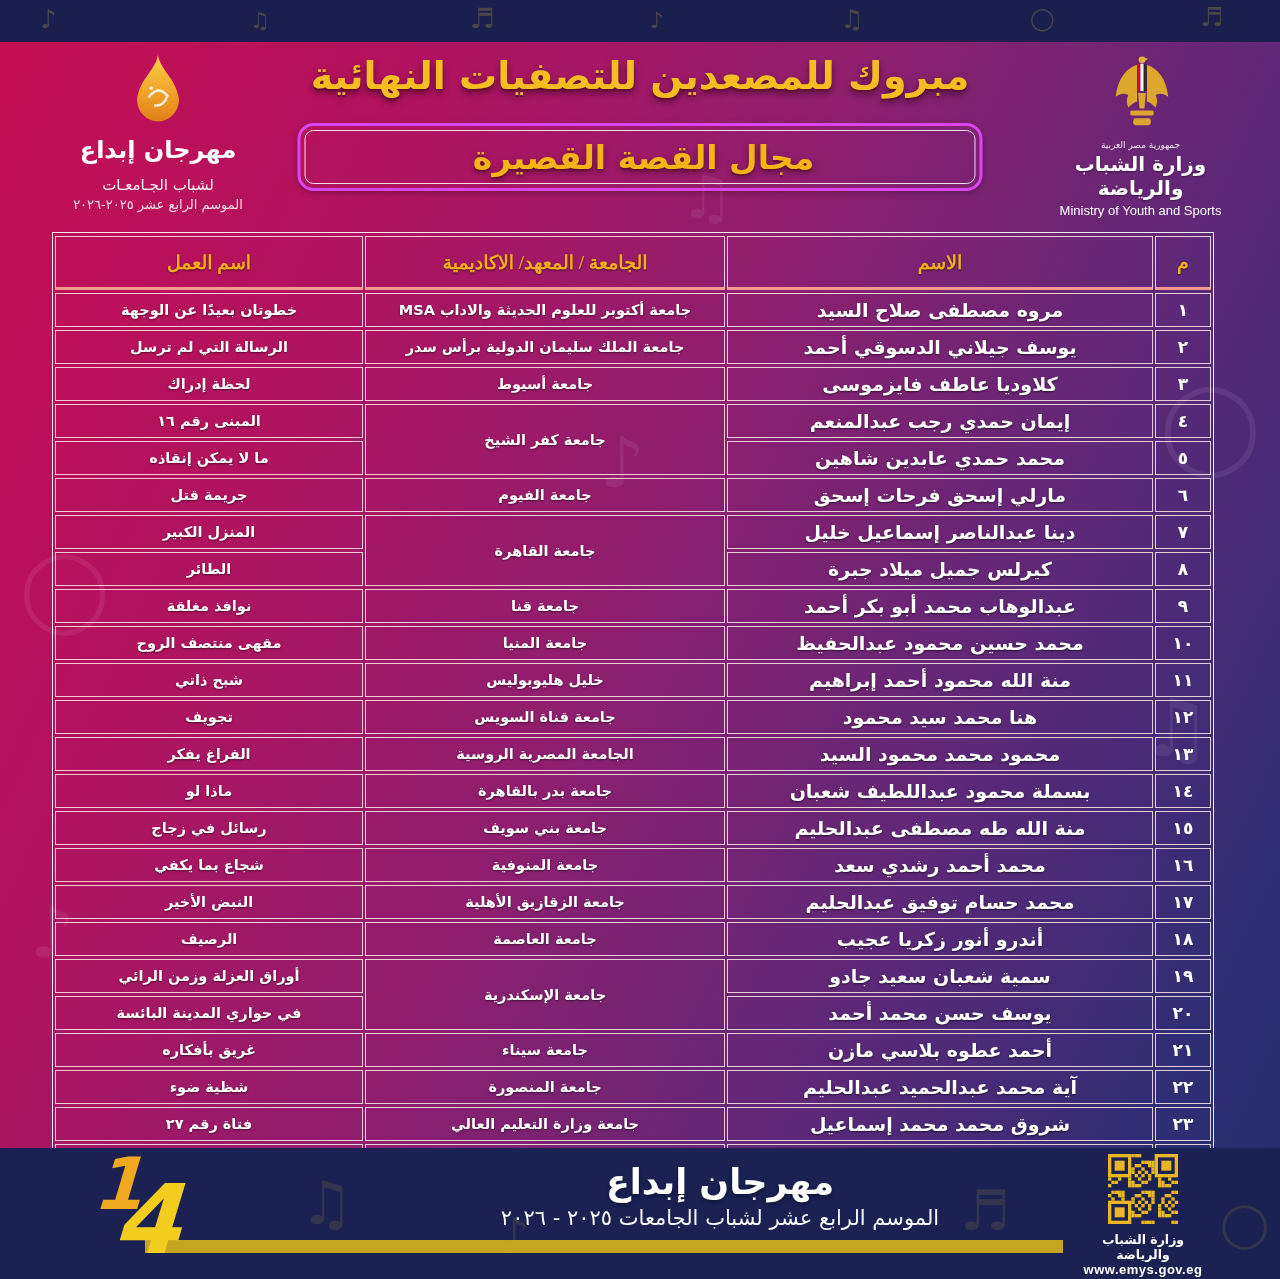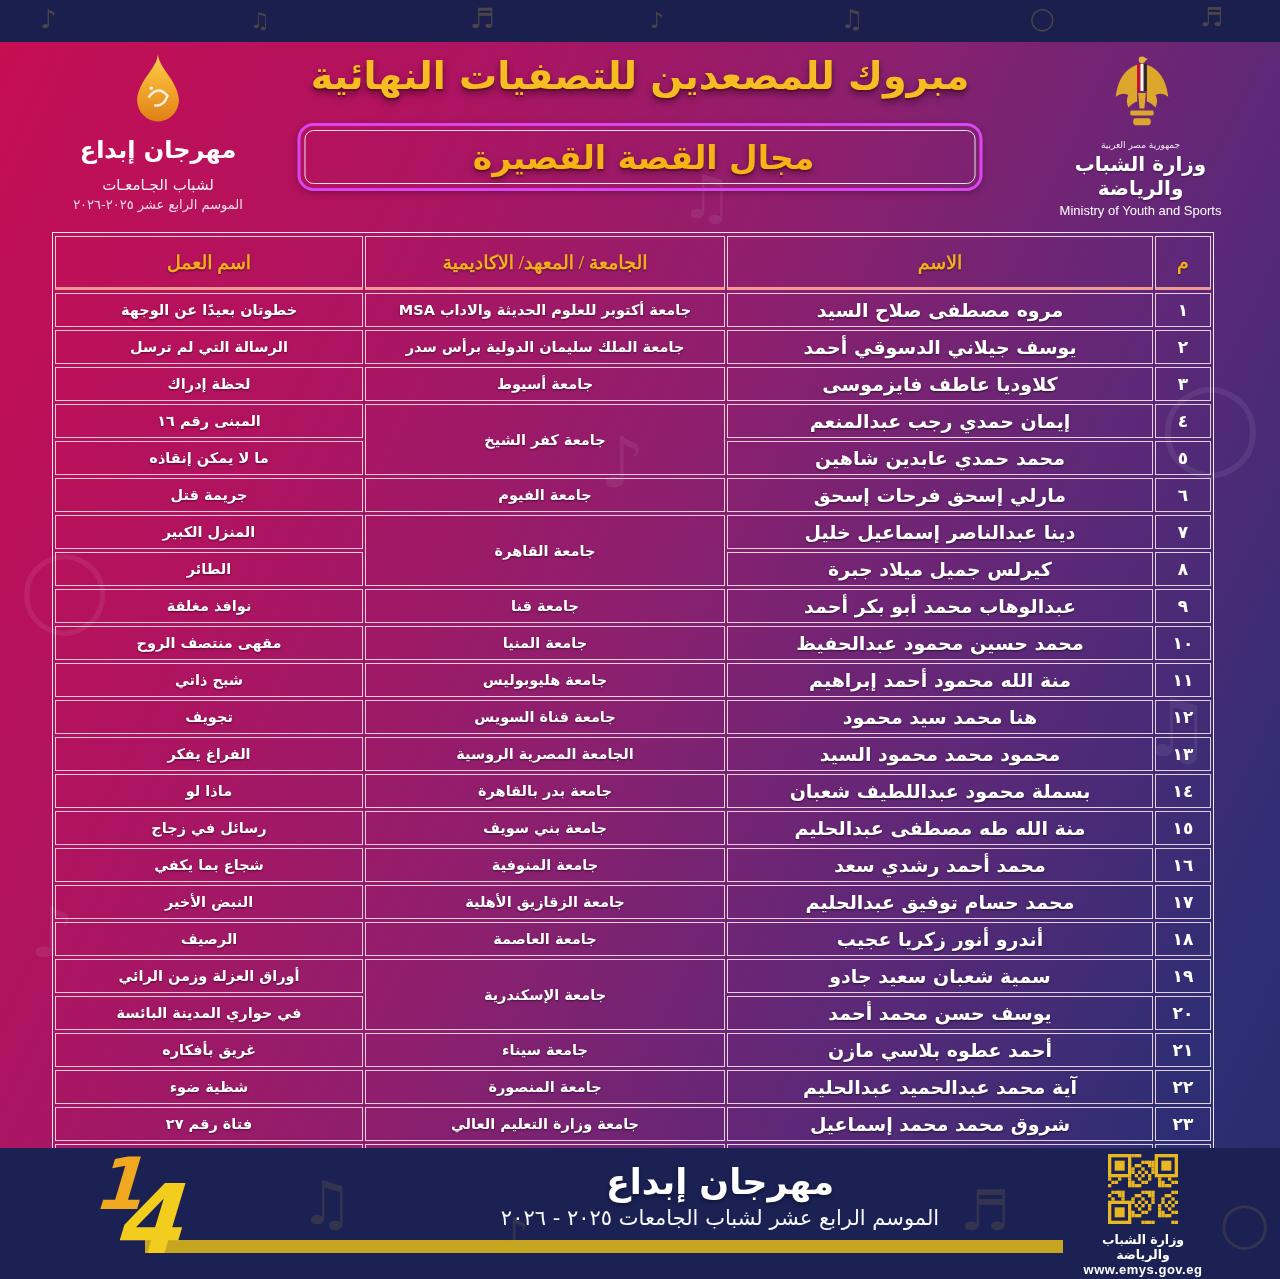--- a/index.html
+++ b/index.html
@@ -214,21 +214,21 @@
         </tr>
         <tr>
           <td class="c-idx">١٠</td>
           <td class="c-name">محمد حسين محمود عبدالحفيظ</td>
           <td class="c-uni">جامعة المنيا</td>
           <td class="c-work">مقهى منتصف الروح</td>
         </tr>
         <tr>
           <td class="c-idx">١١</td>
           <td class="c-name">منة الله محمود أحمد إبراهيم</td>
-          <td class="c-uni">جامعة هليوبوليس</td>
+          <td class="c-uni">خليل هليوبوليس</td>
           <td class="c-work">شبح ذاتي</td>
         </tr>
         <tr>
           <td class="c-idx">١٢</td>
           <td class="c-name">هنا محمد سيد محمود</td>
           <td class="c-uni">جامعة قناة السويس</td>
           <td class="c-work">تجويف</td>
         </tr>
         <tr>
           <td class="c-idx">١٣</td>

